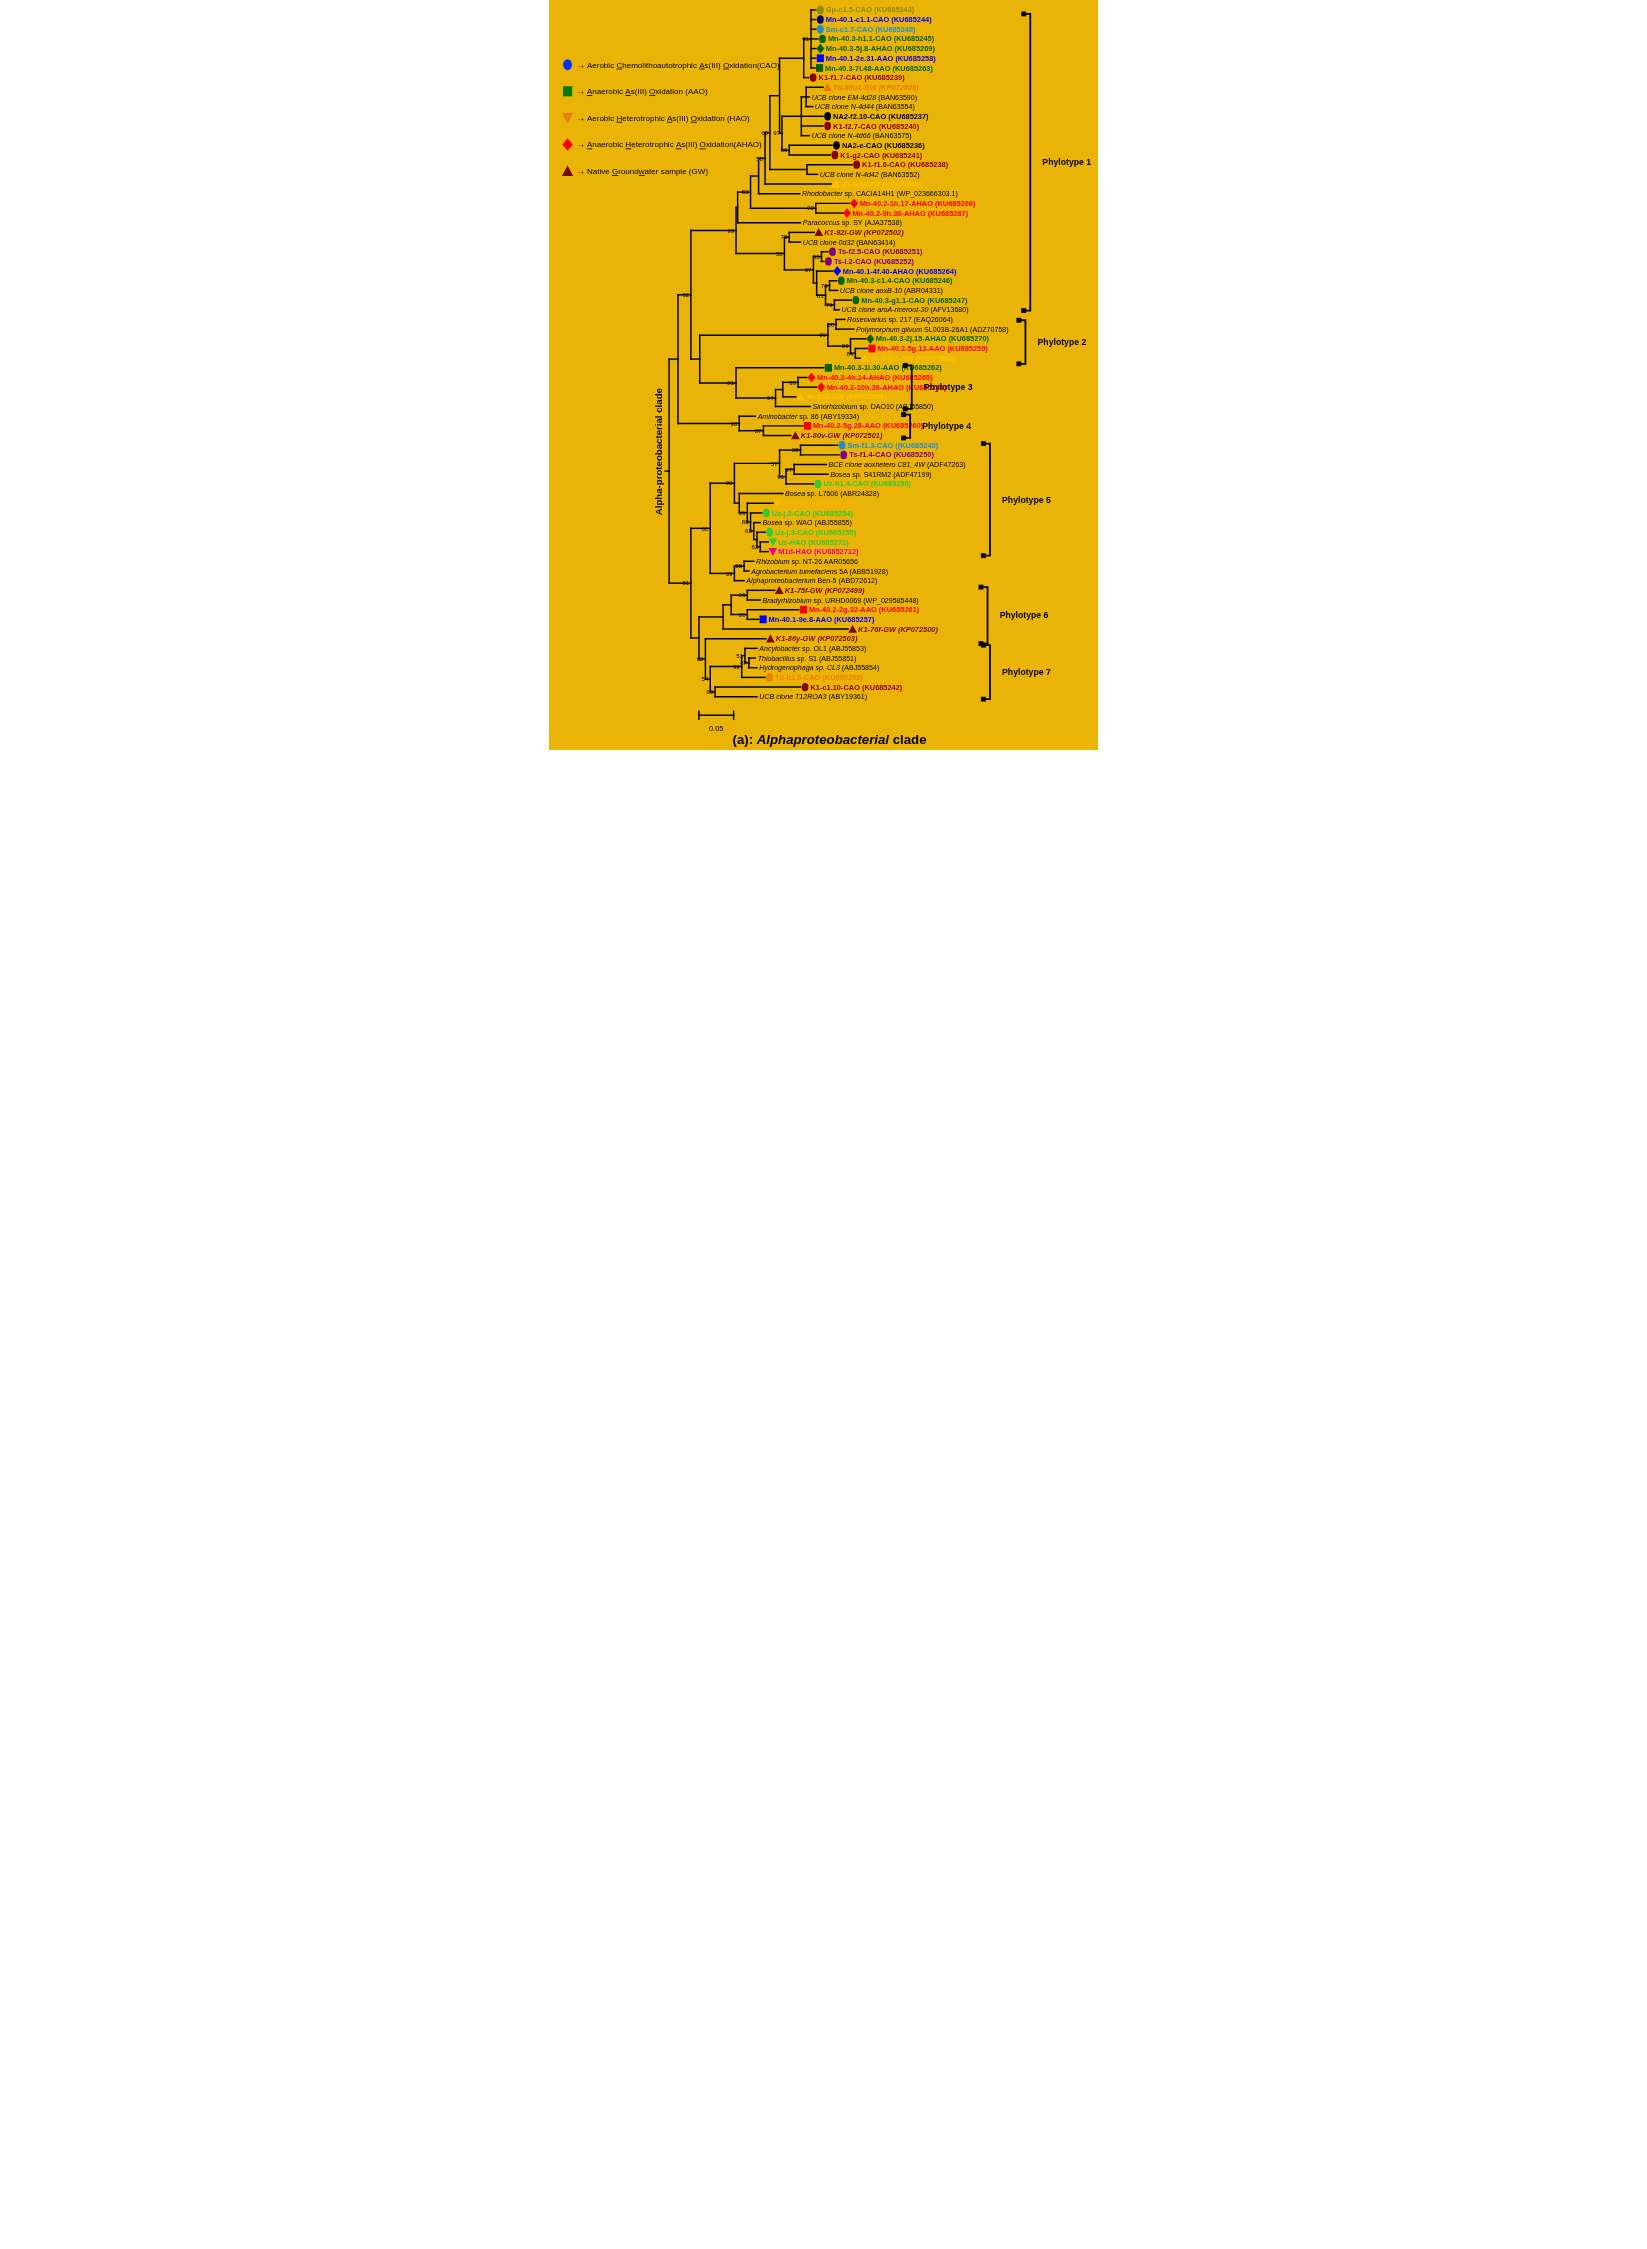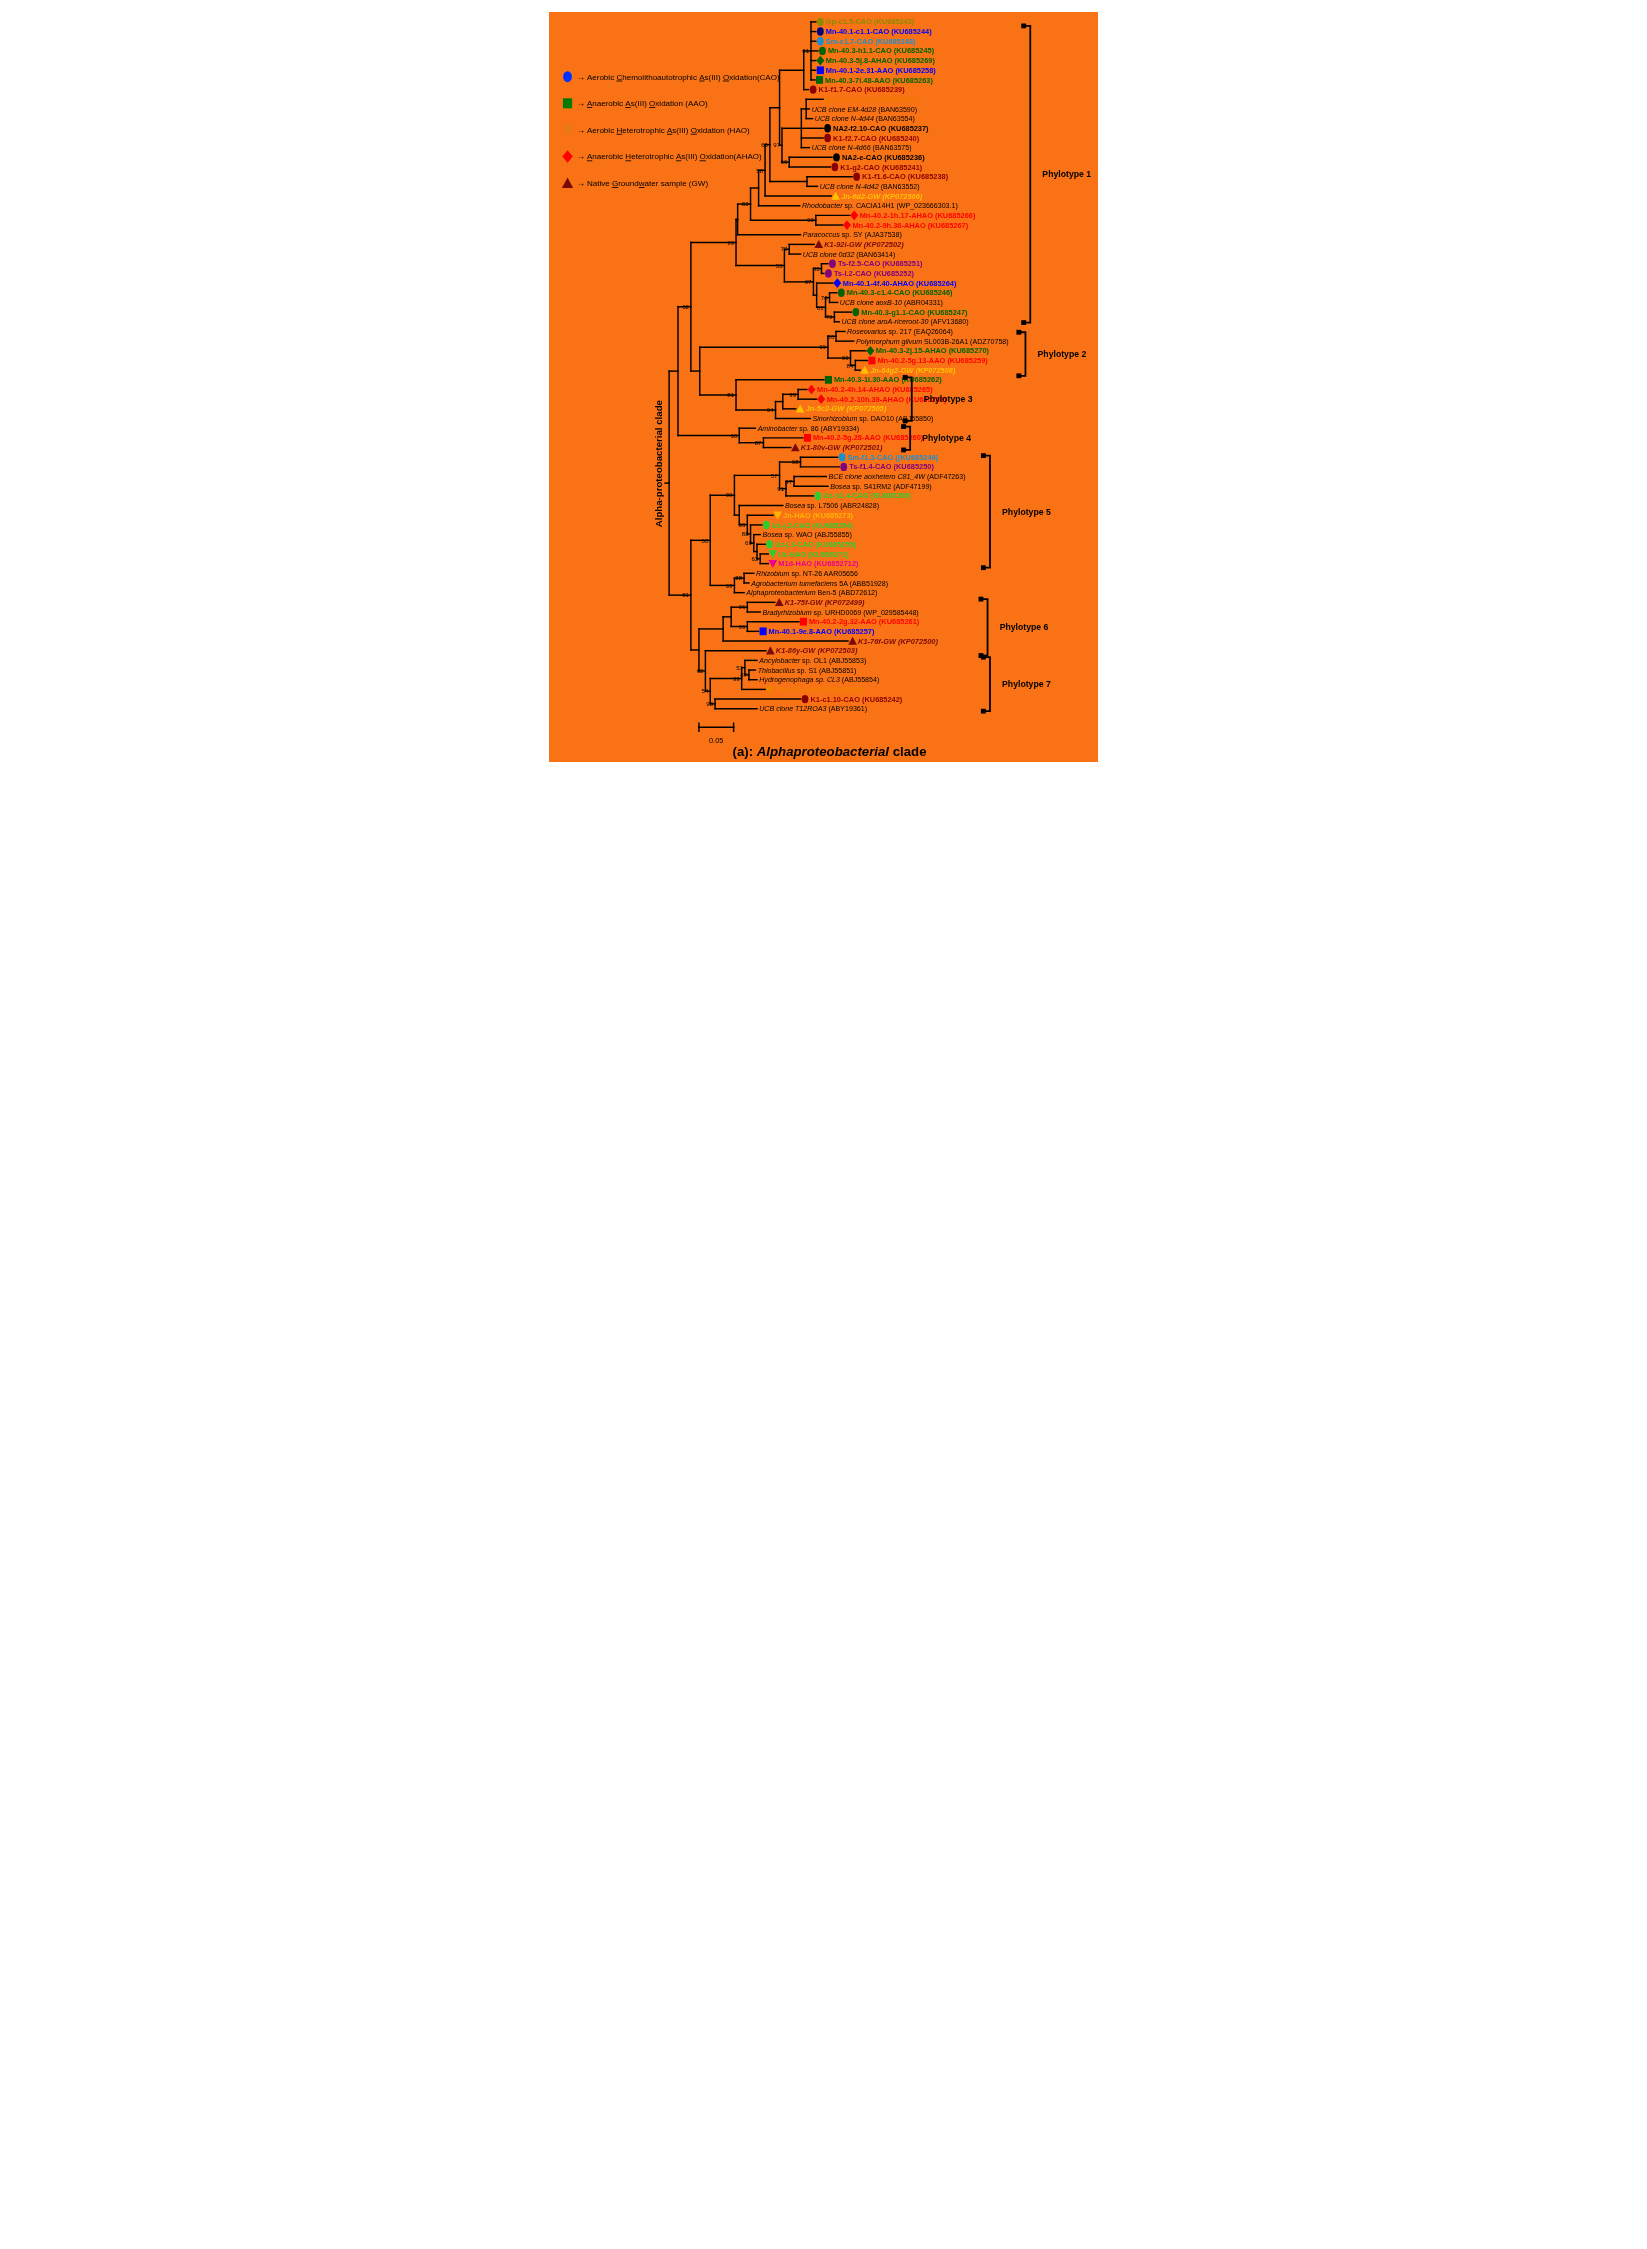--- a/index.html
+++ b/index.html
@@ -1,16 +1,16 @@
 <!DOCTYPE html>
 <html style="font-size:7.7px"><head>
 <meta charset="utf-8">
 <style>
   html,body{margin:0;padding:0;background:#ffffff;}
-  #wrap{width:549px;margin:12px auto;background:#f97316;}
+  #wrap{width:549px;margin:0 auto;background:#eab308;}
   svg{display:block;}
   svg text{font-family:"Liberation Sans","DejaVu Sans",sans-serif;}
   .br{stroke:#000;stroke-width:9;stroke-linecap:square;fill:none;}
   .boot{font-size:38px;fill:#000;}
   .it{font-style:italic;}
   .u{text-decoration:underline;}
   .caption{font-size:82px;font-weight:bold;fill:#000;}
   .phylab{font-size:54px;font-weight:bold;fill:#000;}
   .cladelab{font-size:60px;font-weight:bold;fill:#000;}
   .leg{font-size:50px;fill:#000;}

